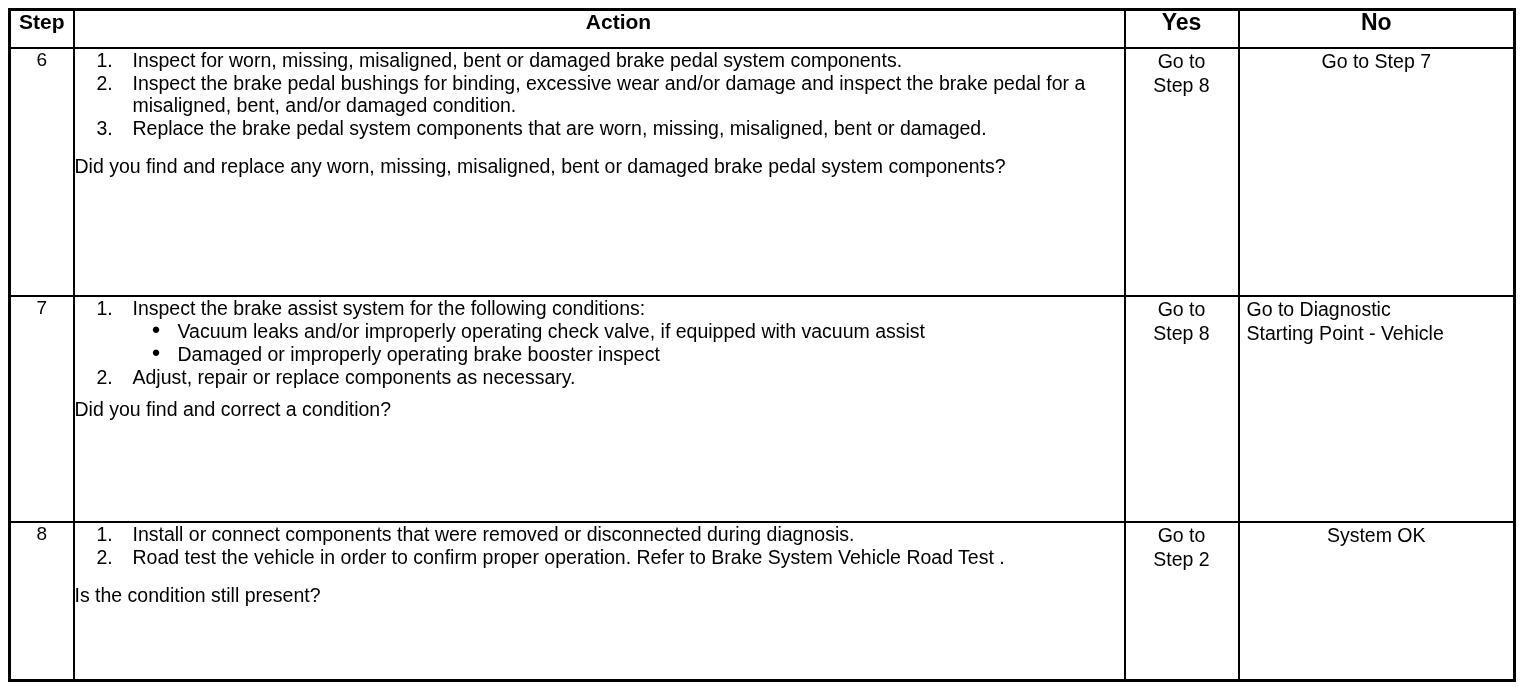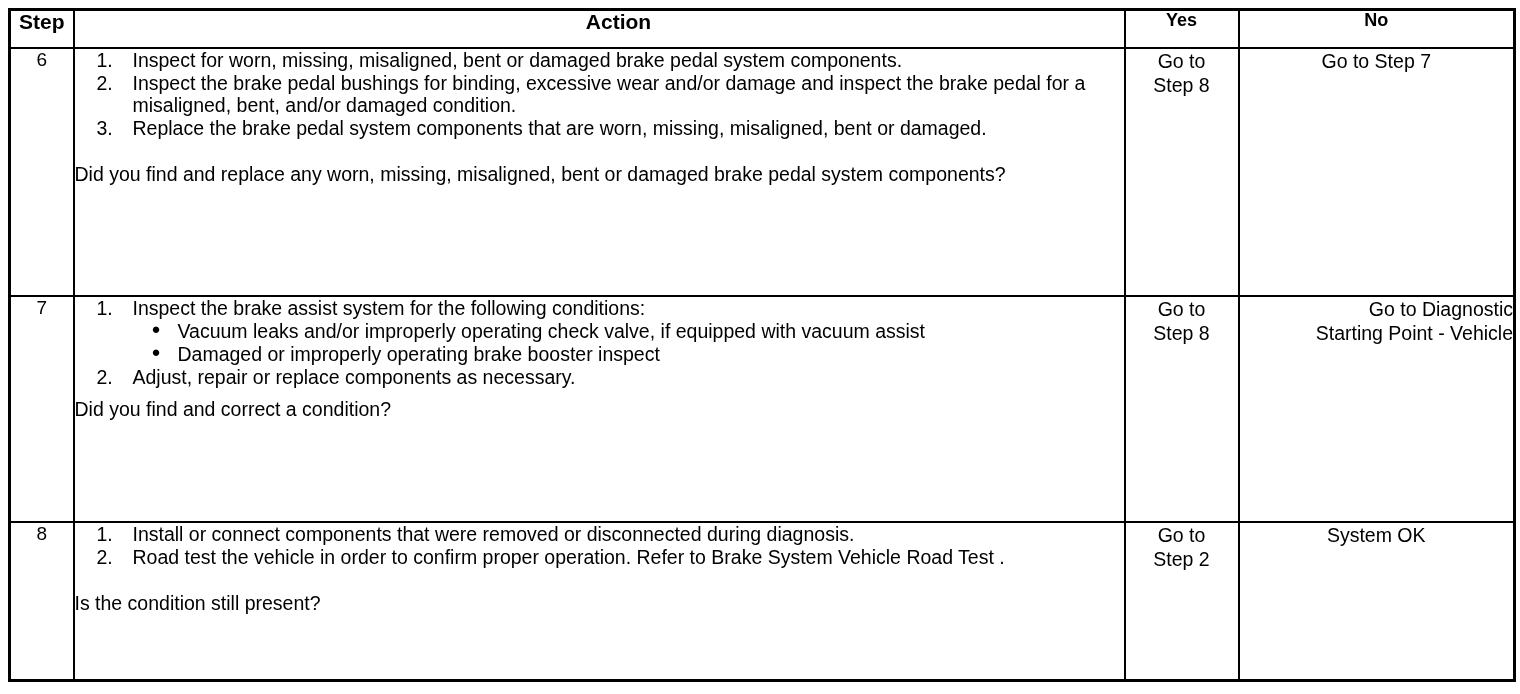--- a/index.html
+++ b/index.html
@@ -42,21 +42,21 @@
   col.c-step  { width: 64px; }
   col.c-act   { width: 1051px; }
   col.c-yes   { width: 114px; }
   col.c-no    { width: 276px; }
 
   thead th {
     height: 36px;
     text-align: center;
     vertical-align: middle;
     font-weight: bold;
-    font-size: 18px;
+    font-size: 23px;
     line-height: 1;
     letter-spacing: 0px;
   }
   thead th.h-step { font-size: 21px; }
   thead th.h-action { font-size: 21px; padding-left: 39px; }
 
   td.step-cell {
     text-align: center;
     vertical-align: middle;
     font-size: 19px;
@@ -67,21 +67,22 @@
     line-height: 1.13;
   }
   td.yesno-cell {
     text-align: center;
     vertical-align: bottom;
     font-size: 19.5px;
     line-height: 1.25;
     padding-bottom: 5px;
   }
   td.yesno-cell.left {
-    text-align: right;
+    text-align: left;
+    padding-left: 7px;
   }
 
   ol.steps {
     list-style: none;
     margin: 0;
     padding: 0;
     counter-reset: stepnum;
   }
   ol.steps > li {
     position: relative;
@@ -106,21 +107,21 @@
     margin: 0 0 1px 0;
   }
   ul.bullets > li > .dot {
     position: absolute;
     left: 19px;
     top: -1px;
     font-size: 15px;
     line-height: 1.35;
   }
   .question {
-    margin-top: 24px;
+    margin-top: 16px;
     margin-left: 0px;
   }
   .q-tight { margin-top: 10px; }
   .nowrap-blk { display: block; }
 </style>
 </head>
 <body>
 
 <div class="sheet">
   <table class="diag">

